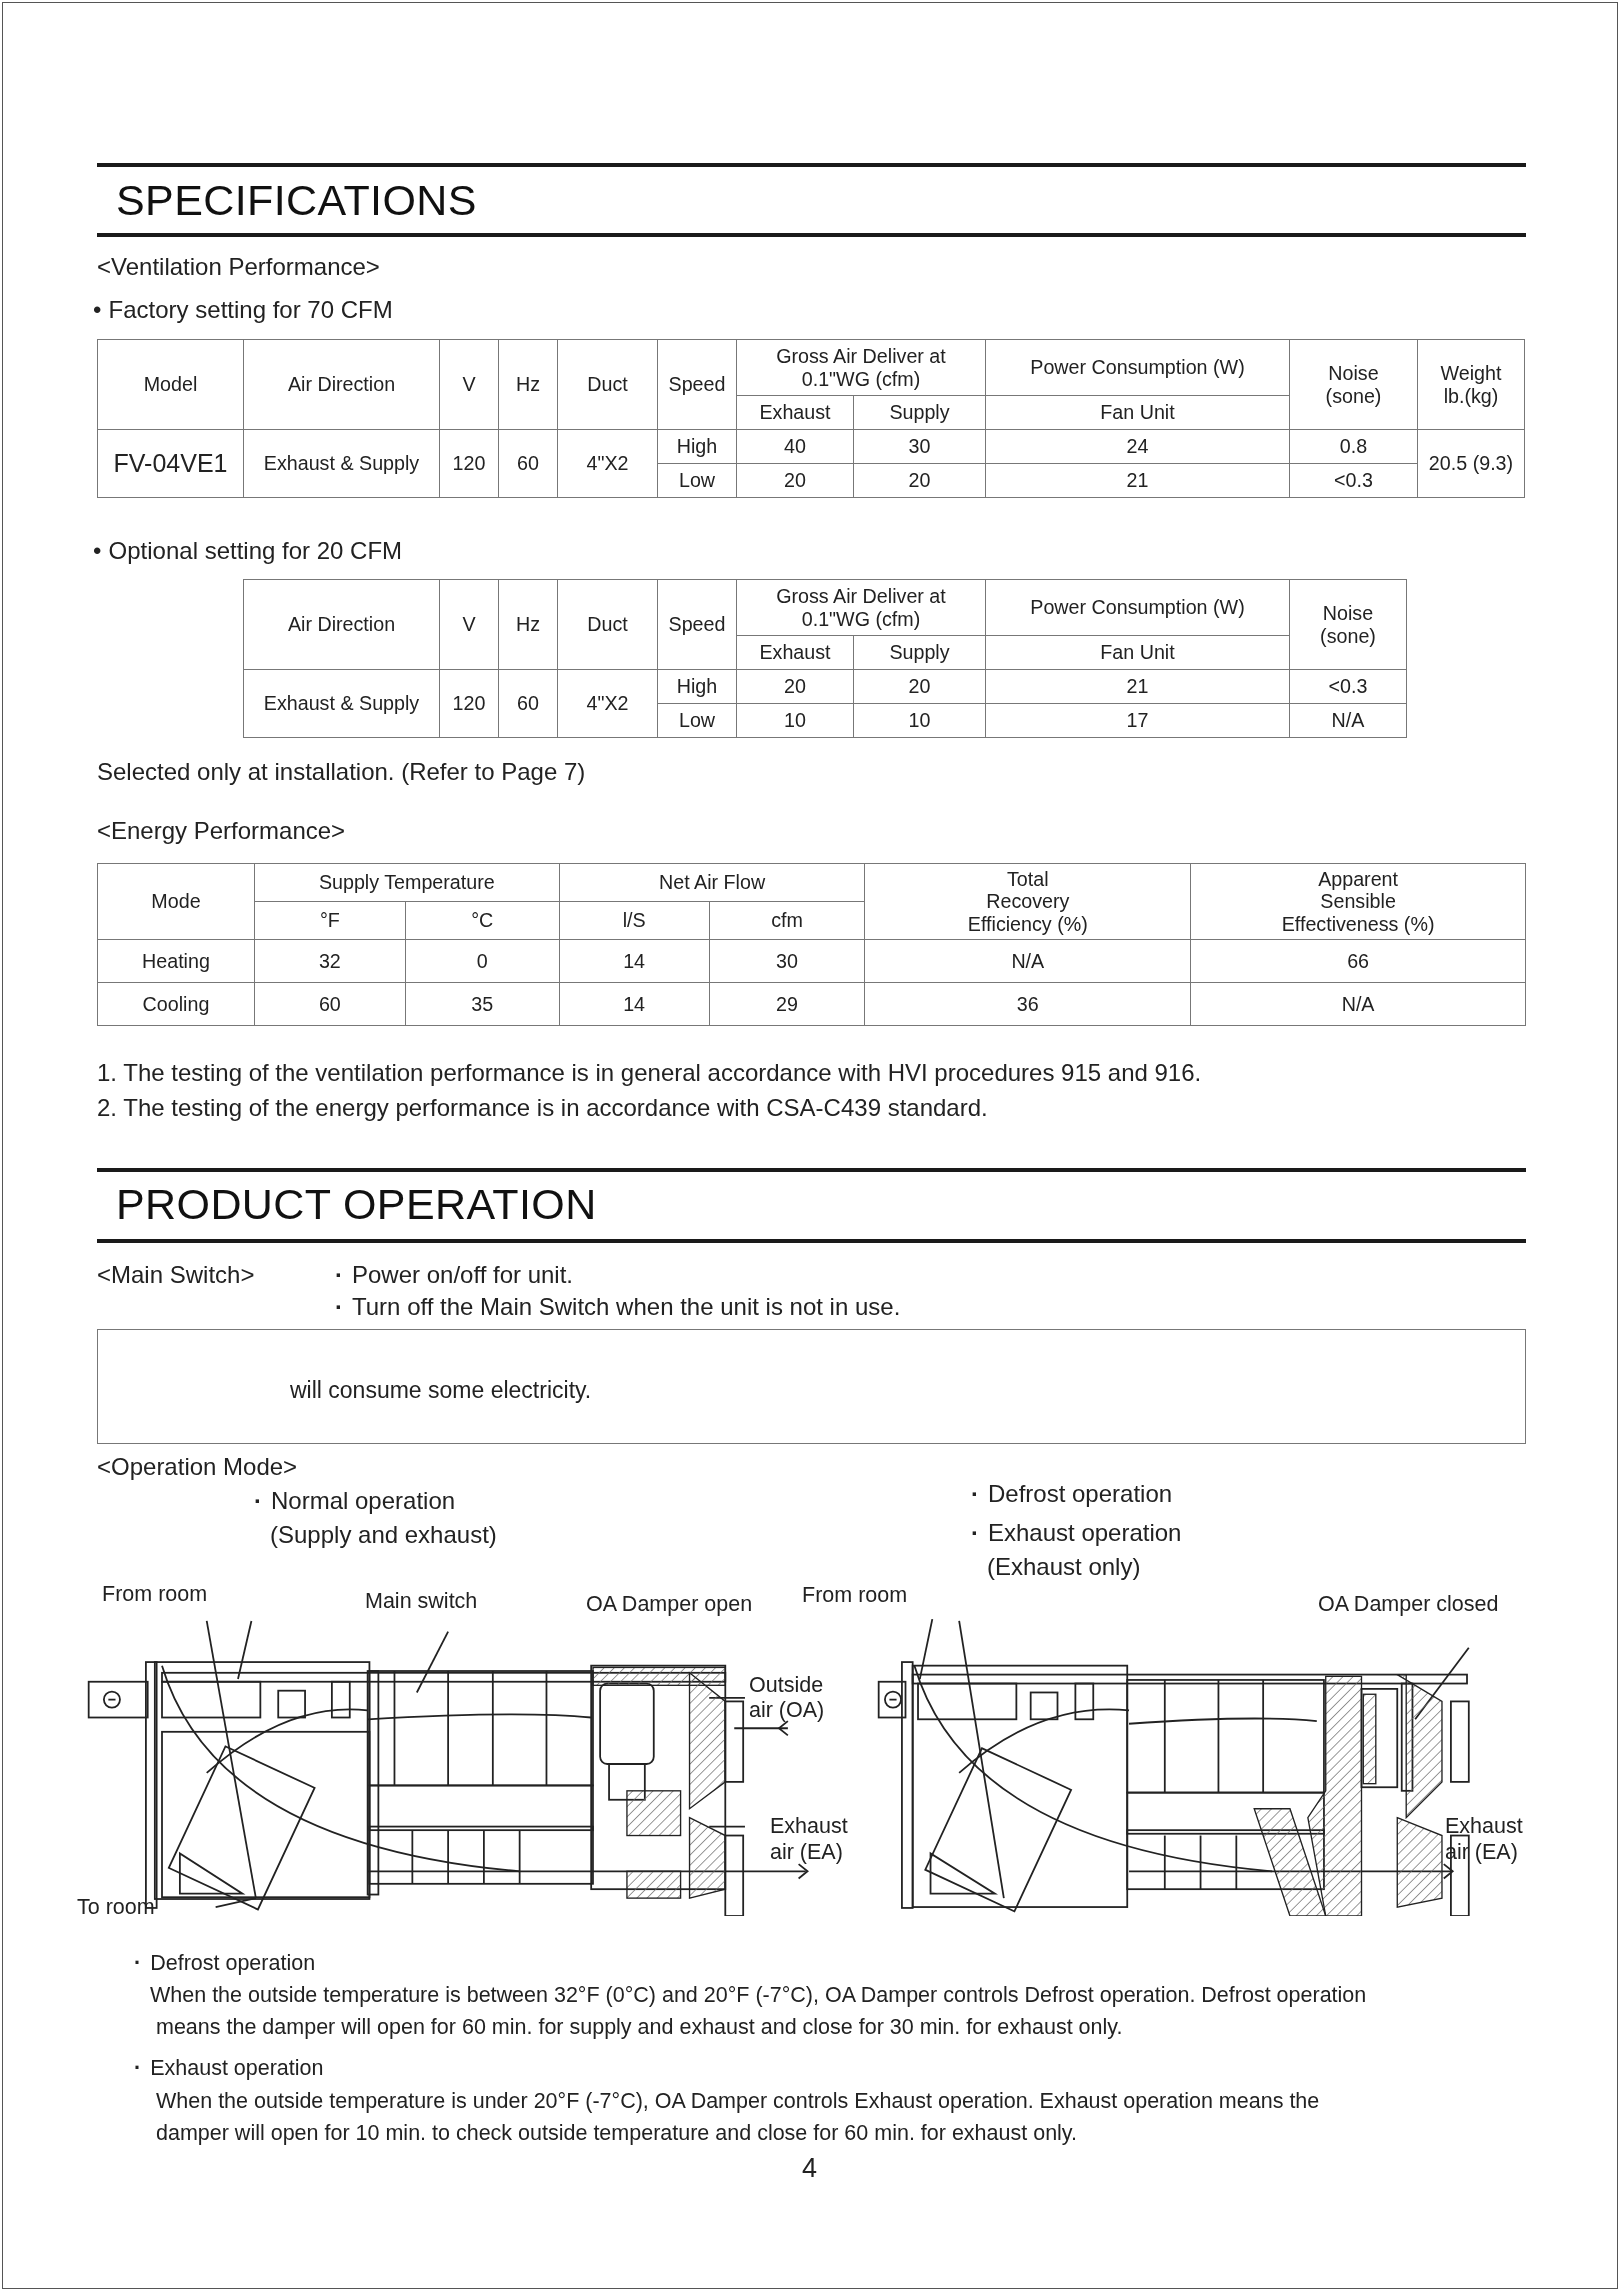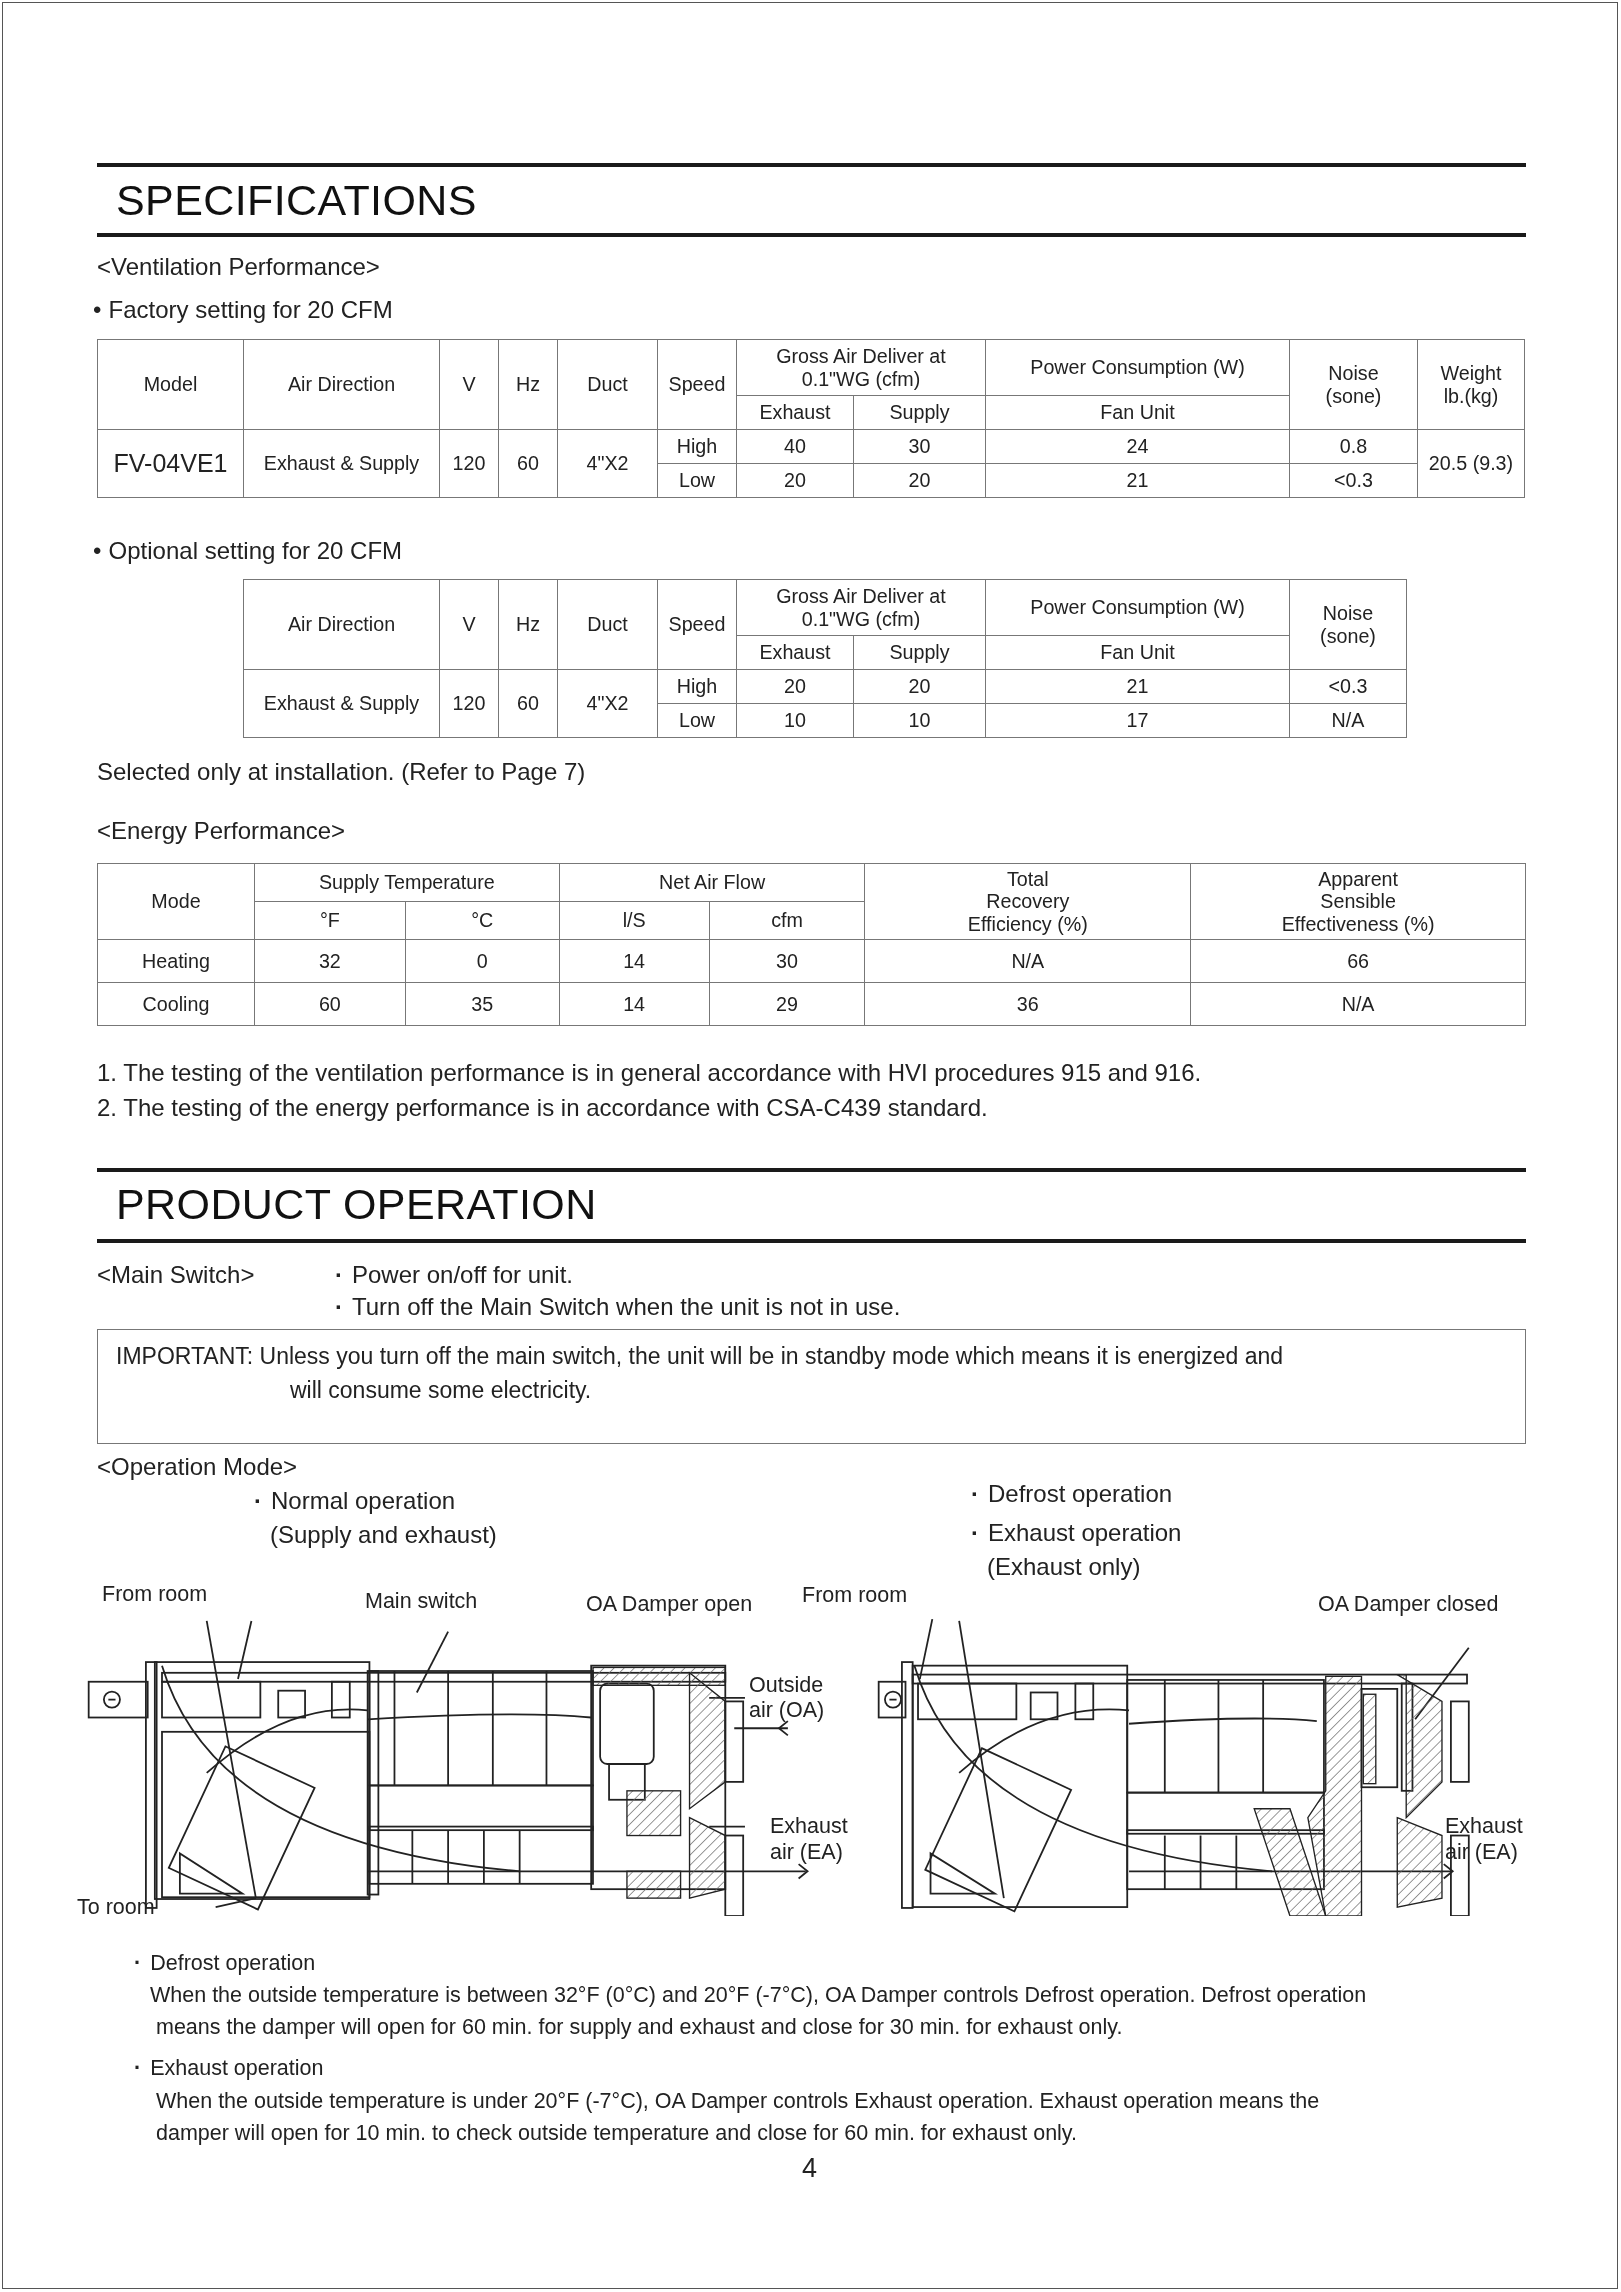--- a/index.html
+++ b/index.html
@@ -46,21 +46,21 @@
 </head>
 <body>
 
 <div class="page-frame"></div>
 
 <div class="rule" style="top:163px;"></div>
 <div class="section-title" style="top:176px;">SPECIFICATIONS</div>
 <div class="rule" style="top:233px;"></div>
 
 <div class="sub" style="left:97px; top:253px;">&lt;Ventilation Performance&gt;</div>
-<div class="sub bullet" style="left:93px; top:296px;"><span>Factory setting for 20 CFM</span></div>
+<div class="sub bullet" style="left:93px; top:296px;"><span>Factory setting for 70 CFM</span></div>
 
 <table class="spec" style="left:97px; top:339px; width:1428px;">
   <colgroup>
     <col style="width:146px">
       <col style="width:196px">
       <col style="width:59px">
       <col style="width:59px">
       <col style="width:100px">
       <col style="width:79px">
       <col style="width:117px">
@@ -214,21 +214,20 @@
 
 <div class="rule" style="top:1168px;"></div>
 <div class="section-title" style="top:1180px;">PRODUCT OPERATION</div>
 <div class="rule" style="top:1239px;"></div>
 
 <div class="sub" style="left:97px; top:1261px;">&lt;Main Switch&gt;</div>
 <div class="sub sbullet" style="left:335px; top:1261px;"><span>Power on/off for unit.</span></div>
 <div class="sub sbullet" style="left:335px; top:1293px;"><span>Turn off the Main Switch when the unit is not in use.</span></div>
 
 <div class="important-box">
-  <div class="l1">IMPORTANT: Unless you turn off the main switch, the unit will be in standby mode which means it is energized and</div>
   <div class="l2">will consume some electricity.</div>
 </div>
 
 <div class="sub" style="left:97px; top:1453px;">&lt;Operation Mode&gt;</div>
 <div class="sub sbullet" style="left:254px; top:1487px;"><span>Normal operation</span></div>
 <div class="sub" style="left:270px; top:1521px;">(Supply and exhaust)</div>
 <div class="sub sbullet" style="left:971px; top:1480px;"><span>Defrost operation</span></div>
 <div class="sub sbullet" style="left:971px; top:1519px;"><span>Exhaust operation</span></div>
 <div class="sub" style="left:987px; top:1553px;">(Exhaust only)</div>
 

